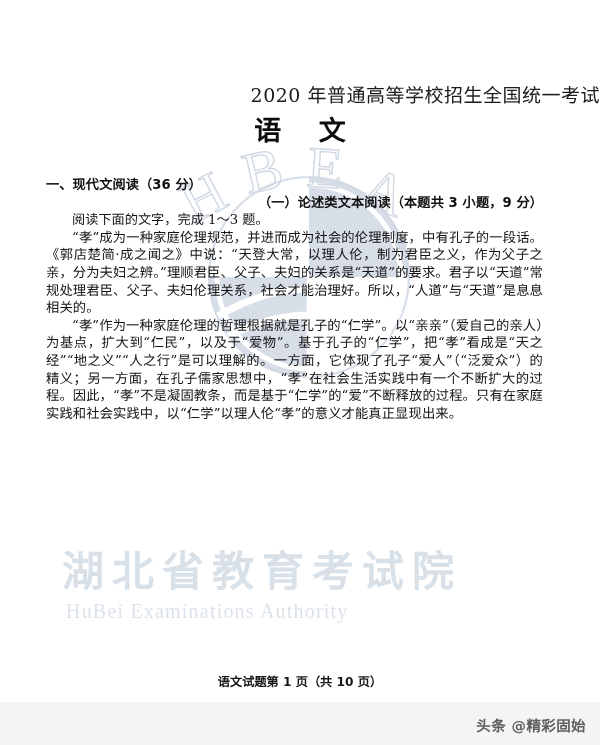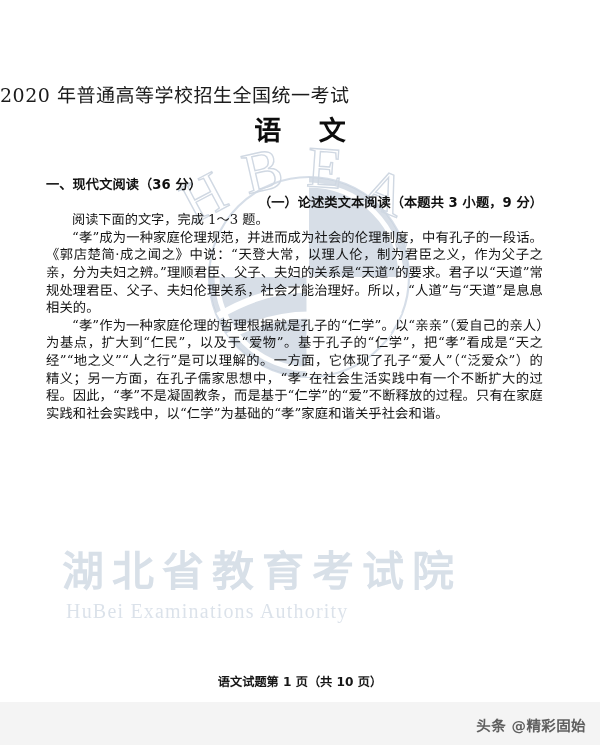--- a/index.html
+++ b/index.html
@@ -74,21 +74,21 @@
     stroke: #aab9cc;
     stroke-width: 1.4;
   }
 
   
   .doc-title {
     position: absolute;
     left: 0;
     top: 80px;
     width: 600px;
-    text-align: left;
+    text-align: right;
     font-family: "DejaVu Serif", "Liberation Serif", serif;
     font-size: 19px;
     font-weight: 500;
     color: #1b1b1b;
     letter-spacing: .5px;
     white-space: nowrap;
   }
   .doc-subject {
     position: absolute;
     left: 0;
@@ -217,21 +217,21 @@
 
     <div class="body-block">
 
       <div class="sec-head">一、现代文阅读（36 分）</div>
 
       <div class="sec-head indent1">（一）论述类文本阅读（本题共 3 小题，9 分）</div>
 
       <div class="sub-head">阅读下面的文字，完成 1～3 题。</div>
 
       <p class="para">“孝”成为一种家庭伦理规范，并进而成为社会的伦理制度，中有孔子的一段话。《郭店楚简·成之闻之》中说：“天登大常，以理人伦，制为君臣之义，作为父子之亲，分为夫妇之辨。”理顺君臣、父子、夫妇的关系是“天道”的要求。君子以“天道”常规处理君臣、父子、夫妇伦理关系，社会才能治理好。所以，“人道”与“天道”是息息相关的。</p>
-      <p class="para">“孝”作为一种家庭伦理的哲理根据就是孔子的“仁学”。以“亲亲”（爱自己的亲人）为基点，扩大到“仁民”，以及于“爱物”。基于孔子的“仁学”，把“孝”看成是“天之经”“地之义”“人之行”是可以理解的。一方面，它体现了孔子“爱人”（“泛爱众”）的精义；另一方面，在孔子儒家思想中，“孝”在社会生活实践中有一个不断扩大的过程。因此，“孝”不是凝固教条，而是基于“仁学”的“爱”不断释放的过程。只有在家庭实践和社会实践中，以“仁学”为基础的“孝”家庭和谐关乎社会和谐。</p>
+      <p class="para">“孝”作为一种家庭伦理的哲理根据就是孔子的“仁学”。以“亲亲”（爱自己的亲人）为基点，扩大到“仁民”，以及于“爱物”。基于孔子的“仁学”，把“孝”看成是“天之经”“地之义”“人之行”是可以理解的。一方面，它体现了孔子“爱人”（“泛爱众”）的精义；另一方面，在孔子儒家思想中，“孝”在社会生活实践中有一个不断扩大的过程。因此，“孝”不是凝固教条，而是基于“仁学”的“爱”不断释放的过程。只有在家庭实践和社会实践中，以“仁学”以理人伦“孝”的意义才能真正显现出来。</p>
     </div>
 
     <div class="page-footer">语文试题第 1 页（共 10 页）</div>
 
   </div>
 
   <div class="site-mark">头条 @精彩固始</div>
 
 </div>
 

